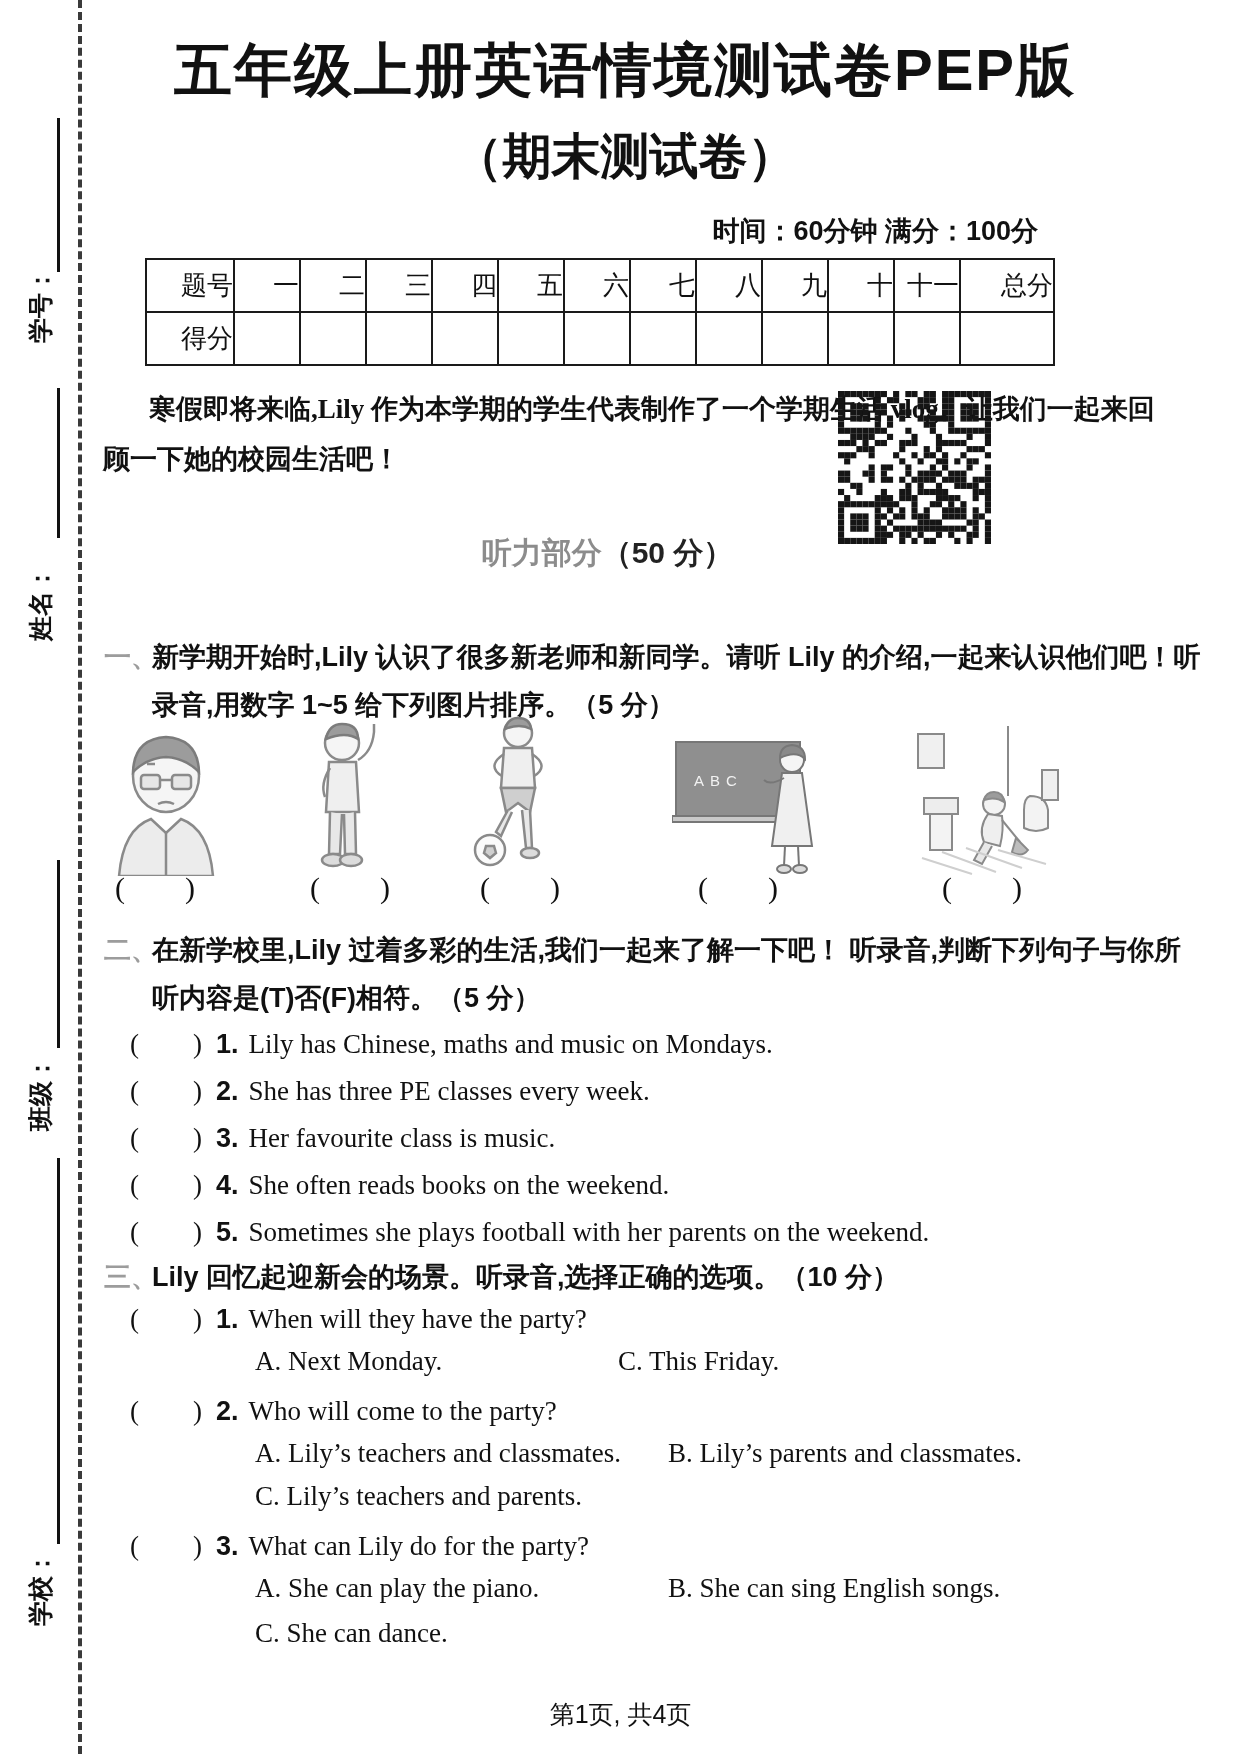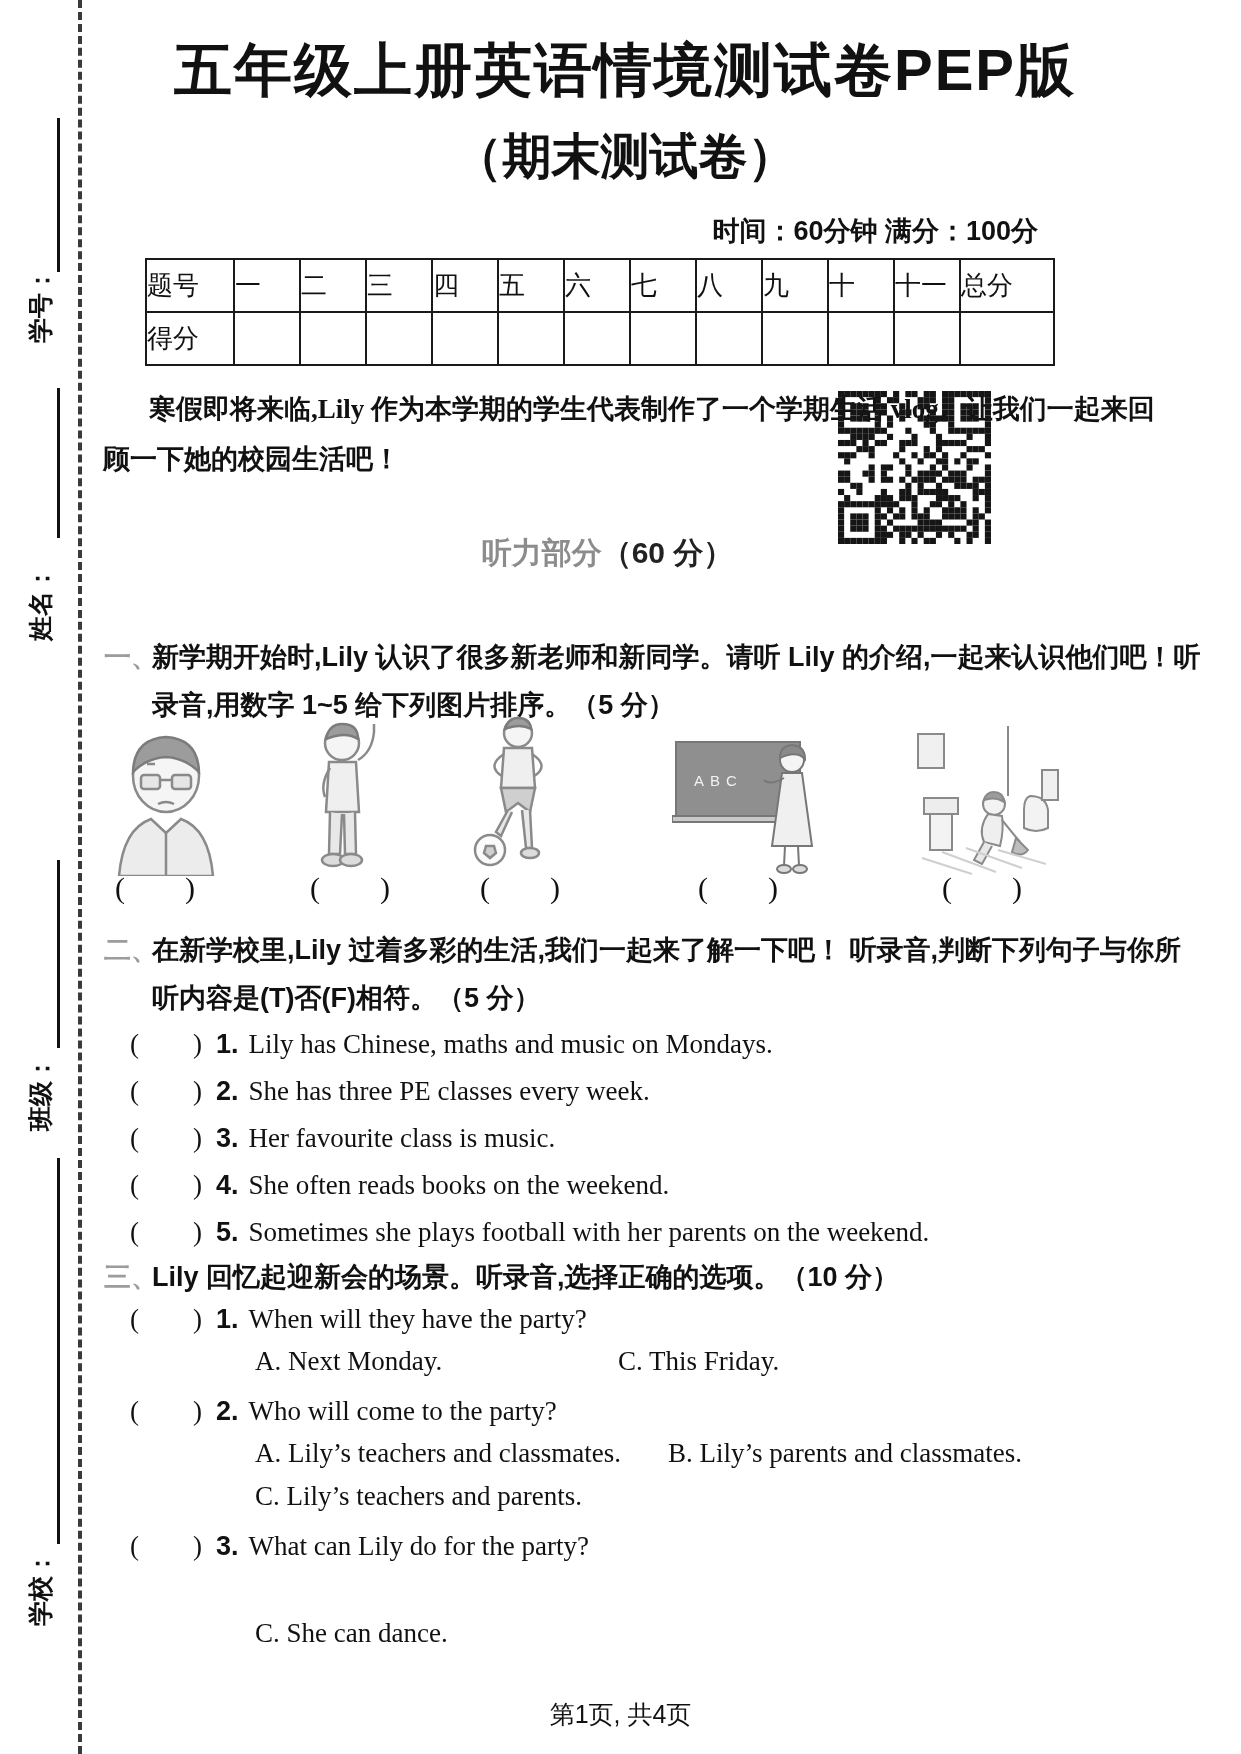--- a/index.html
+++ b/index.html
@@ -11,21 +11,21 @@
   .side-label{position:absolute;left:-3px;width:86px;text-align:center;font-size:25px;font-weight:700;
               transform:rotate(-90deg);white-space:nowrap;color:#111;}
   
   .title{position:absolute;left:90px;width:1070px;top:32px;text-align:center;
          font-size:58px;font-weight:900;letter-spacing:2px;}
   .subtitle{position:absolute;left:90px;width:1070px;top:124px;text-align:center;
             font-size:49px;font-weight:900;}
   .meta{position:absolute;right:203px;top:213px;font-size:27px;font-weight:700;}
   
   .score-table{position:absolute;left:145px;top:258px;border-collapse:collapse;table-layout:fixed;}
-  .score-table td{border:2px solid #1a1a1a;height:51px;text-align:left;vertical-align:middle;
+  .score-table td{border:2px solid #1a1a1a;height:51px;text-align:right;vertical-align:middle;
                   font-size:26px;padding:0;font-family:Liberation Mono, monospace;}
   .score-table td.c0{width:86px;}
   .score-table td.cm{width:64px;}
   .score-table td.cl{width:92px;}
   
   .intro{position:absolute;left:103px;top:384px;width:1055px;font-size:27px;line-height:50px;
          text-indent:46px;font-family:"Liberation Serif",serif;font-weight:600;}
   .qr{position:absolute;left:838px;top:391px;width:153px;height:153px;}
   
   .listening{position:absolute;left:105px;top:533px;width:1005px;text-align:center;
@@ -442,21 +442,21 @@
         <rect x="60" y="144" width="6" height="6"></rect>
         <rect x="72" y="144" width="6" height="6"></rect>
         <rect x="84" y="144" width="6" height="6"></rect>
         <rect x="90" y="144" width="6" height="6"></rect>
         <rect x="114" y="144" width="6" height="6"></rect>
         <rect x="126" y="144" width="6" height="6"></rect>
         <rect x="144" y="144" width="6" height="6"></rect>
       </svg></div>
 
   <div class="listening">
-    <span class="lt">听力部分</span><span class="lp">（60 分）</span>
+    <span class="lt">听力部分</span><span class="lp">（50 分）</span>
   </div>
 
   <div class="sec-head" style="top:633px;">
     <span class="sec-num">一、</span>
     <span>新学期开始时,Lily 认识了很多新老师和新同学。请听 Lily 的介绍,一起来认识他们吧！听录音,用数字 1~5 给下列图片排序。（5 分）</span>
   </div>
 
   <div class="pics">
     <div class="pic" style="left:103px;">
       <svg class="art" width="126" height="150" viewBox="0 0 126 150">
@@ -597,19 +597,23 @@
     <span class="owa">A. Lily’s teachers and classmates.</span>
     <span>B. Lily’s parents and classmates.</span>
   </div>
   <div class="opt-row" style="top:1481px;">
     <span>C. Lily’s teachers and parents.</span>
   </div>
 
   <div class="q-line" style="top:1528px;">
     <span class="blank">(　　)</span><span class="inum">3.</span><span>What can Lily do for the party?</span>
   </div>
+  <div class="opt-row" style="top:1573px;">
+    <span class="owa">A. She can play the piano.</span>
+    <span>B. She can sing English songs.</span>
+  </div>
   <div class="opt-row" style="top:1618px;">
     <span>C. She can dance.</span>
   </div>
 
   <div class="footer">第1页, 共4页</div>
 
 </div>
 
 </body></html>

